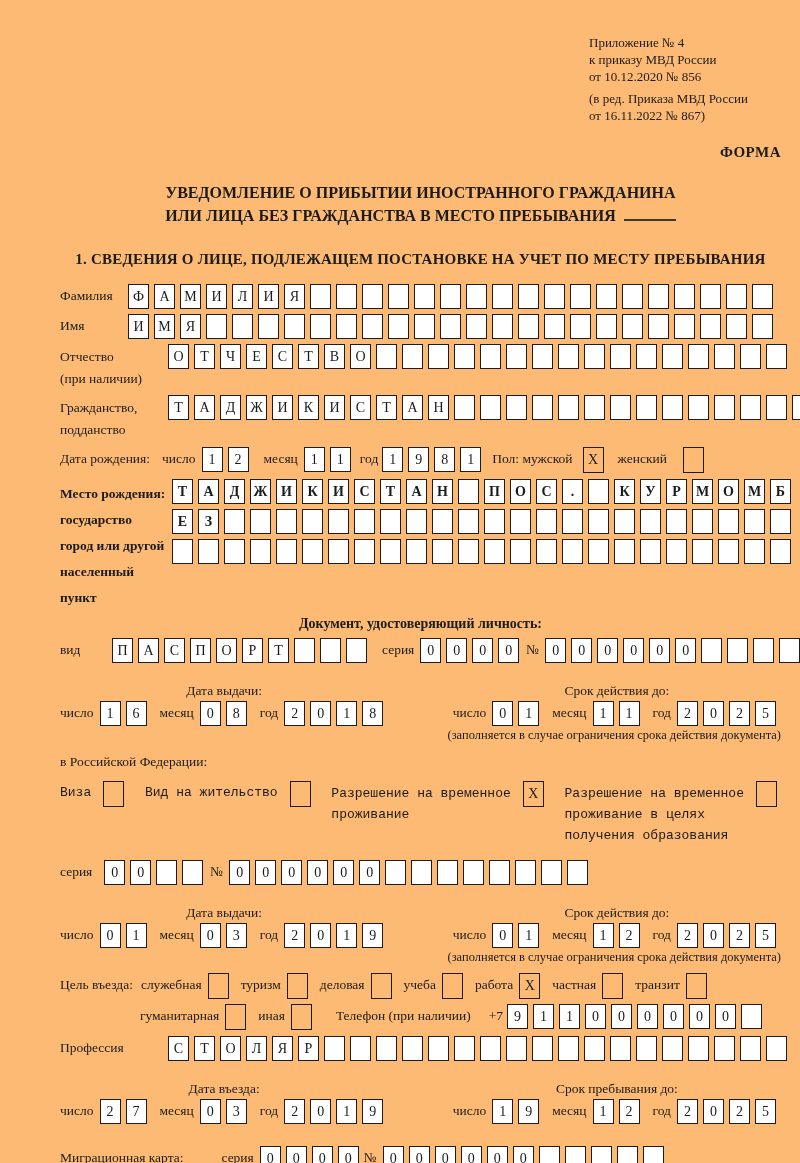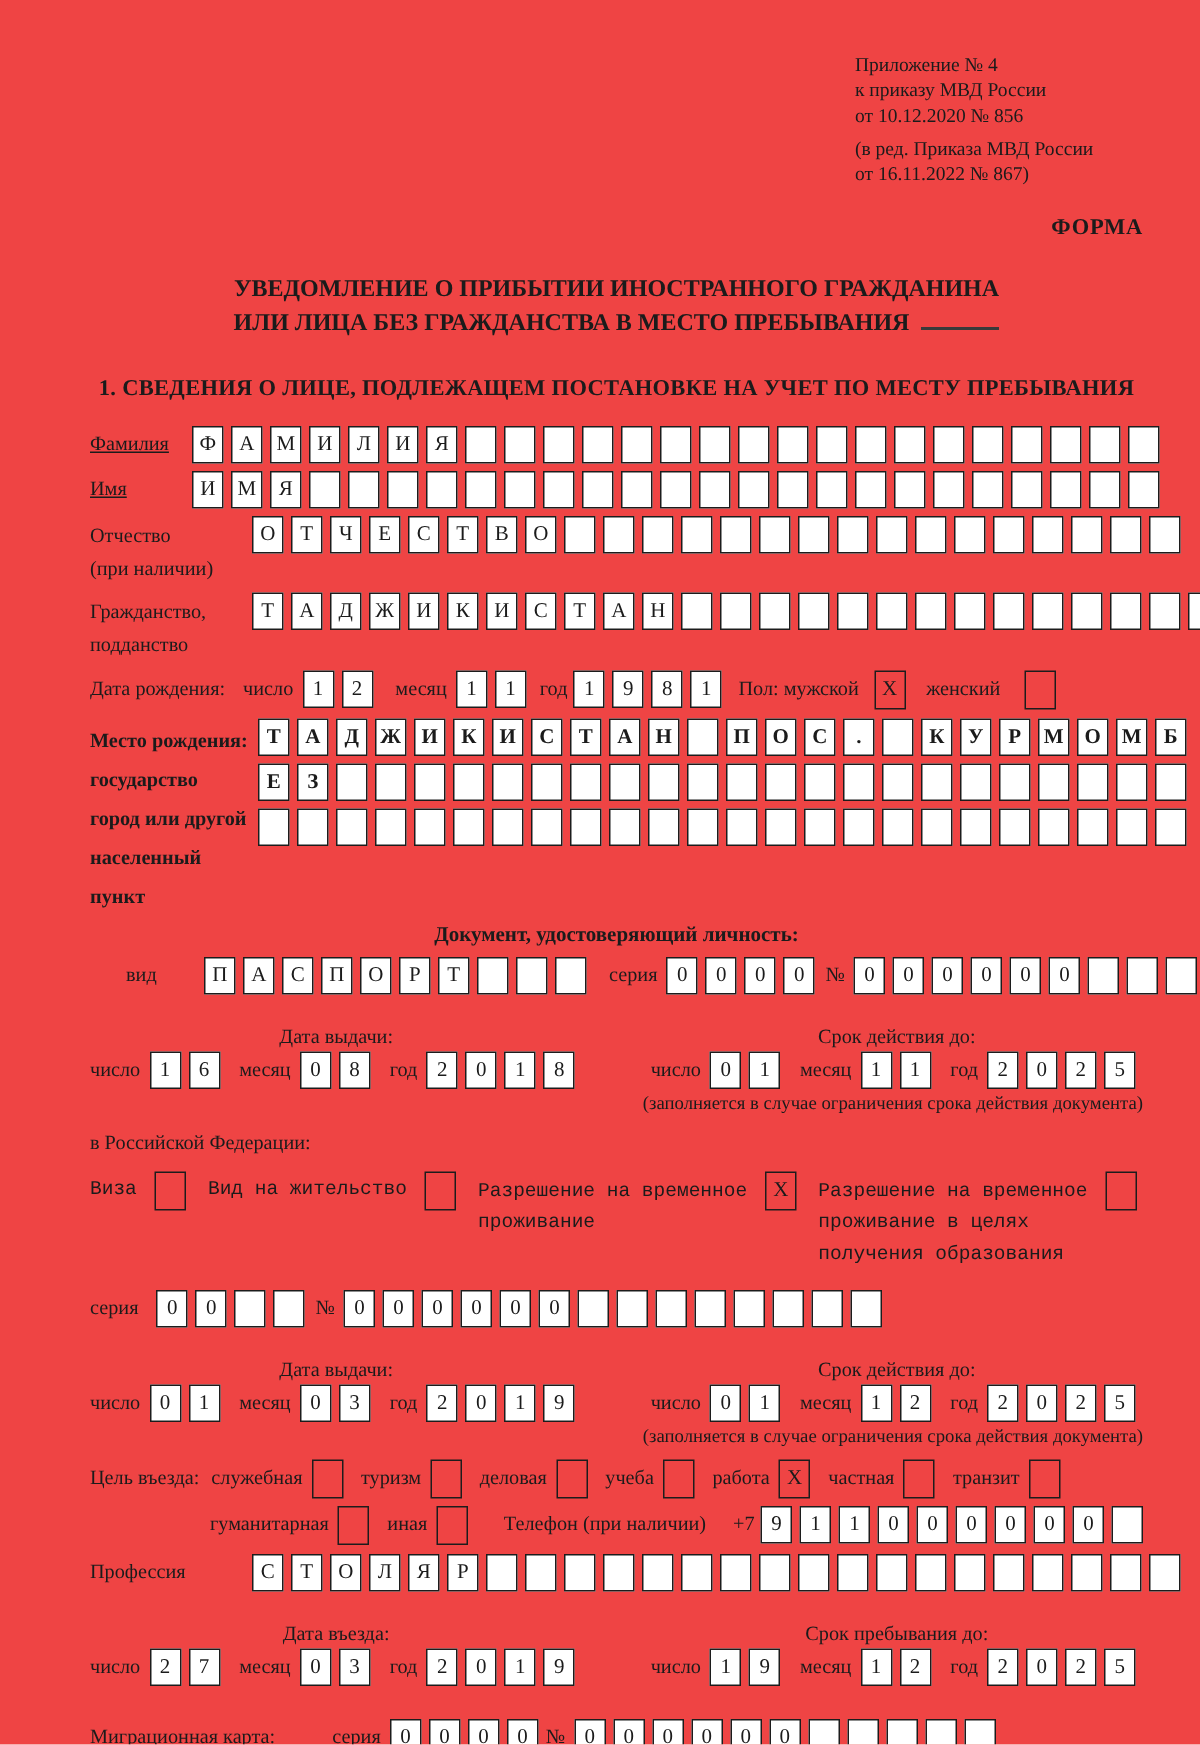--- a/index.html
+++ b/index.html
@@ -1,35 +1,35 @@
 <!DOCTYPE html>
 <html><head>
 <meta charset="utf-8">
 <style>
   html,body{margin:0;padding:0;background:#ffffff;}
   .page{
     width:800px;height:1163px;box-sizing:border-box;
-    padding:34px 38px 10px 60px;
+    padding:34px 19px 10px 60px;
     font-family:"Liberation Serif","DejaVu Serif",serif;
-    color:#1b1b1b;overflow:hidden;background:#ef4444;
+    color:#1b1b1b;overflow:hidden;background:#fdba74;
   }
   
   .hdr{width:192px;margin-left:auto;font-size:13px;line-height:17px;}
   .hdr .ed{margin-top:5px;}
   .forma{font-weight:bold;font-size:15px;text-align:right;margin-top:20px;letter-spacing:.5px;}
   
   .title{font-weight:bold;font-size:16px;text-align:center;margin-top:20px;line-height:23px;}
   .blank-line{display:inline-block;width:52px;border-bottom:2px solid #3a3a3a;height:14px;margin-left:8px;}
   .sect{font-weight:bold;font-size:15px;text-align:center;margin-top:24px;letter-spacing:.2px;}
   
   .form{margin-top:16px;}
   .row{display:flex;align-items:flex-start;margin-bottom:5px;}
   .lbl{font-size:13.5px;padding-top:4px;flex:0 0 auto;}
   .lbl2{font-size:13.5px;line-height:22px;padding-top:2px;flex:0 0 auto;}
-  .w68{width:68px;text-decoration:underline;}
+  .w68{width:68px;}
   .w108{width:108px;}
   .w112{width:112px;}
   .cells{display:flex;flex-wrap:nowrap;}
   .cell{
     width:19px;height:23px;border:1.5px solid #1c1c1c;margin-right:5px;
     display:inline-flex;align-items:center;justify-content:center;
     font-size:14px;flex:0 0 auto;background:#fff;
   }
   .cb{
     width:19px;height:24px;border:1.5px solid #1c1c1c;
@@ -322,21 +322,21 @@
             <span class="cell"></span>
             <span class="cell"></span>
             <span class="cell"></span>
           </span>
       </span>
     </div>
 
     <div class="center-bold">Документ, удостоверяющий личность:</div>
 
     <div class="row">
-      <span class="lbl" style="width:52px;margin-left:24px;">вид</span>
+      <span class="lbl" style="width:52px;">вид</span>
       <span class="cells">
           <span class="cell">П</span>
           <span class="cell">А</span>
           <span class="cell">С</span>
           <span class="cell">П</span>
           <span class="cell">О</span>
           <span class="cell">Р</span>
           <span class="cell">Т</span>
           <span class="cell"></span>
           <span class="cell"></span>

